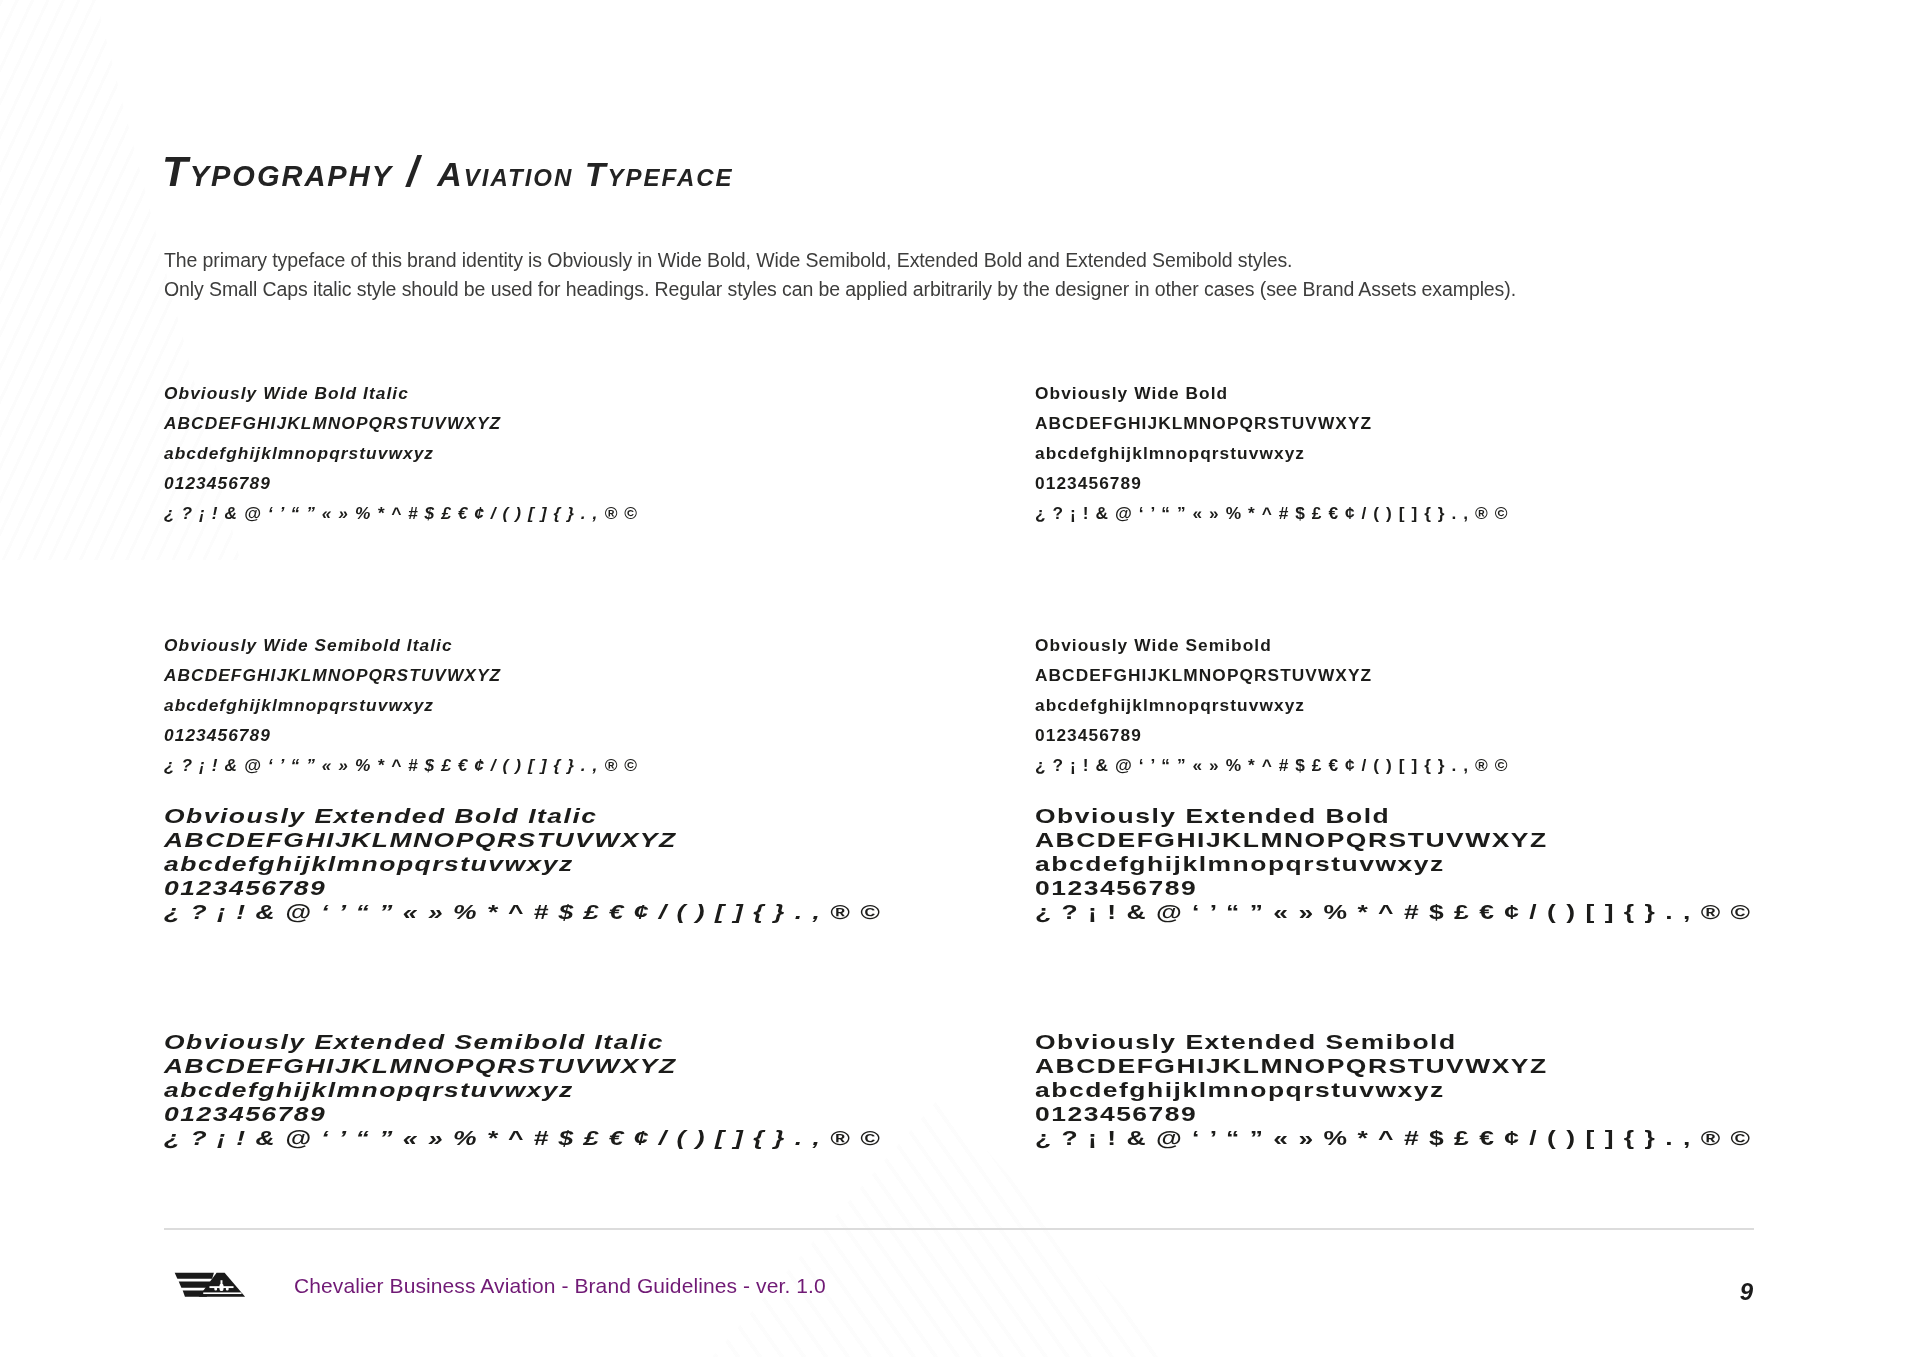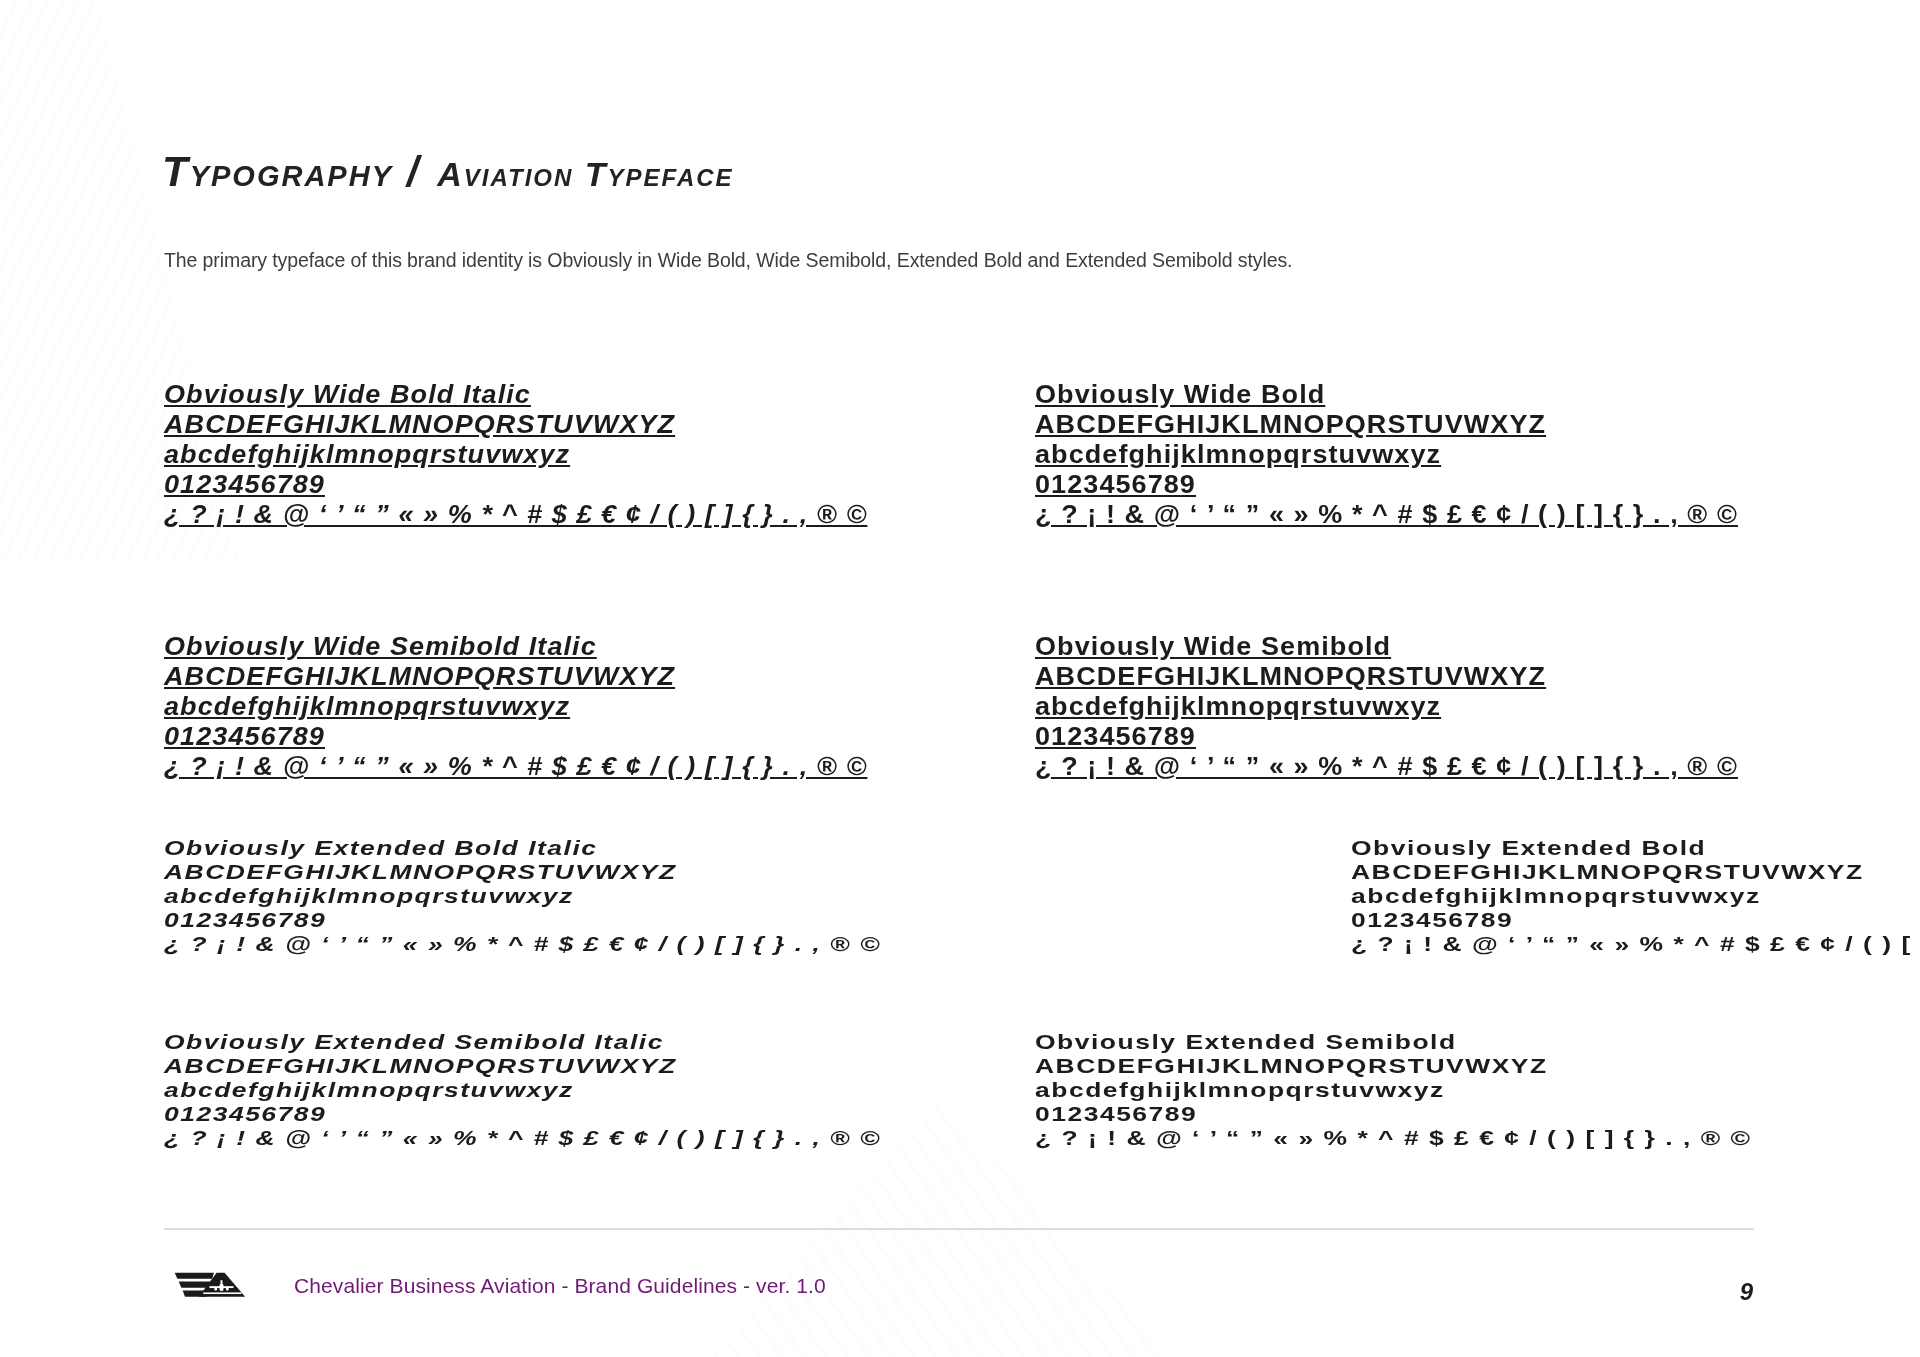--- a/index.html
+++ b/index.html
@@ -41,29 +41,29 @@
     position:absolute; left:164px; top:246px;
     font-size:19.5px; line-height:29px; color:#3d3d3c;
     letter-spacing:-0.1px; white-space:nowrap;
   }
 
   
   .spec-row { position:absolute; left:164px; right:0; display:flex; }
   .spec-row .col-left { flex:0 0 871px; }
   .row-1 { top:379px; }
   .row-2 { top:607px;margin-top:24px; }
-  .row-3 { top:836px;justify-content:space-between; }
+  .row-3 { top:804px; }
   .row-4 { top:1030px; }
 
   .specimen { color:#1c1c1a; }
   .specimen .line {
     display:block; white-space:nowrap;
     transform-origin:left center;
   }
-  .specimen.wide     { font-size:25px; line-height:30px;text-decoration:underline; }
+  .specimen.wide     { font-size:16px; line-height:30px; }
   .specimen.wide .line     { transform:scaleX(1.08); letter-spacing:1px; }
   .specimen.extended { font-size:21px; line-height:24px; }
   .specimen.extended .line { transform:scaleX(1.26); letter-spacing:1.2px; }
   .specimen.italic   { font-style:italic; }
   .specimen.bold     { font-weight:700; }
   .specimen.semibold { font-weight:600; }
 
   
   .footer-divider {
     position:absolute; left:164px; top:1228px; width:1590px; height:2px;
@@ -85,20 +85,21 @@
 <div class="texture-topleft"></div>
 <div class="texture-bottom"></div>
 
 <h1 class="page-title">
   <span class="t-primary">Typography /</span>
   <span class="t-secondary">Aviation Typeface</span>
 </h1>
 
 <div class="intro">
   <div>The primary typeface of this brand identity is Obviously in Wide Bold, Wide Semibold, Extended Bold and Extended Semibold styles.</div>
+  <div>Only Small Caps italic style should be used for headings. Regular styles can be applied arbitrarily by the designer in other cases (see Brand Assets examples).</div>
 </div>
 
 <div class="spec-row row-1">
   <div class="col-left specimen wide bold italic">
     <span class="line spec-name">Obviously Wide Bold Italic</span>
     <span class="line">ABCDEFGHIJKLMNOPQRSTUVWXYZ</span>
     <span class="line">abcdefghijklmnopqrstuvwxyz</span>
     <span class="line">0123456789</span>
     <span class="line">¿ ? ¡ ! &amp; @ ‘ ’ “ ” « » % * ^ # $ £ € ¢ / ( ) [ ] { } . , ® ©</span>
   </div>

